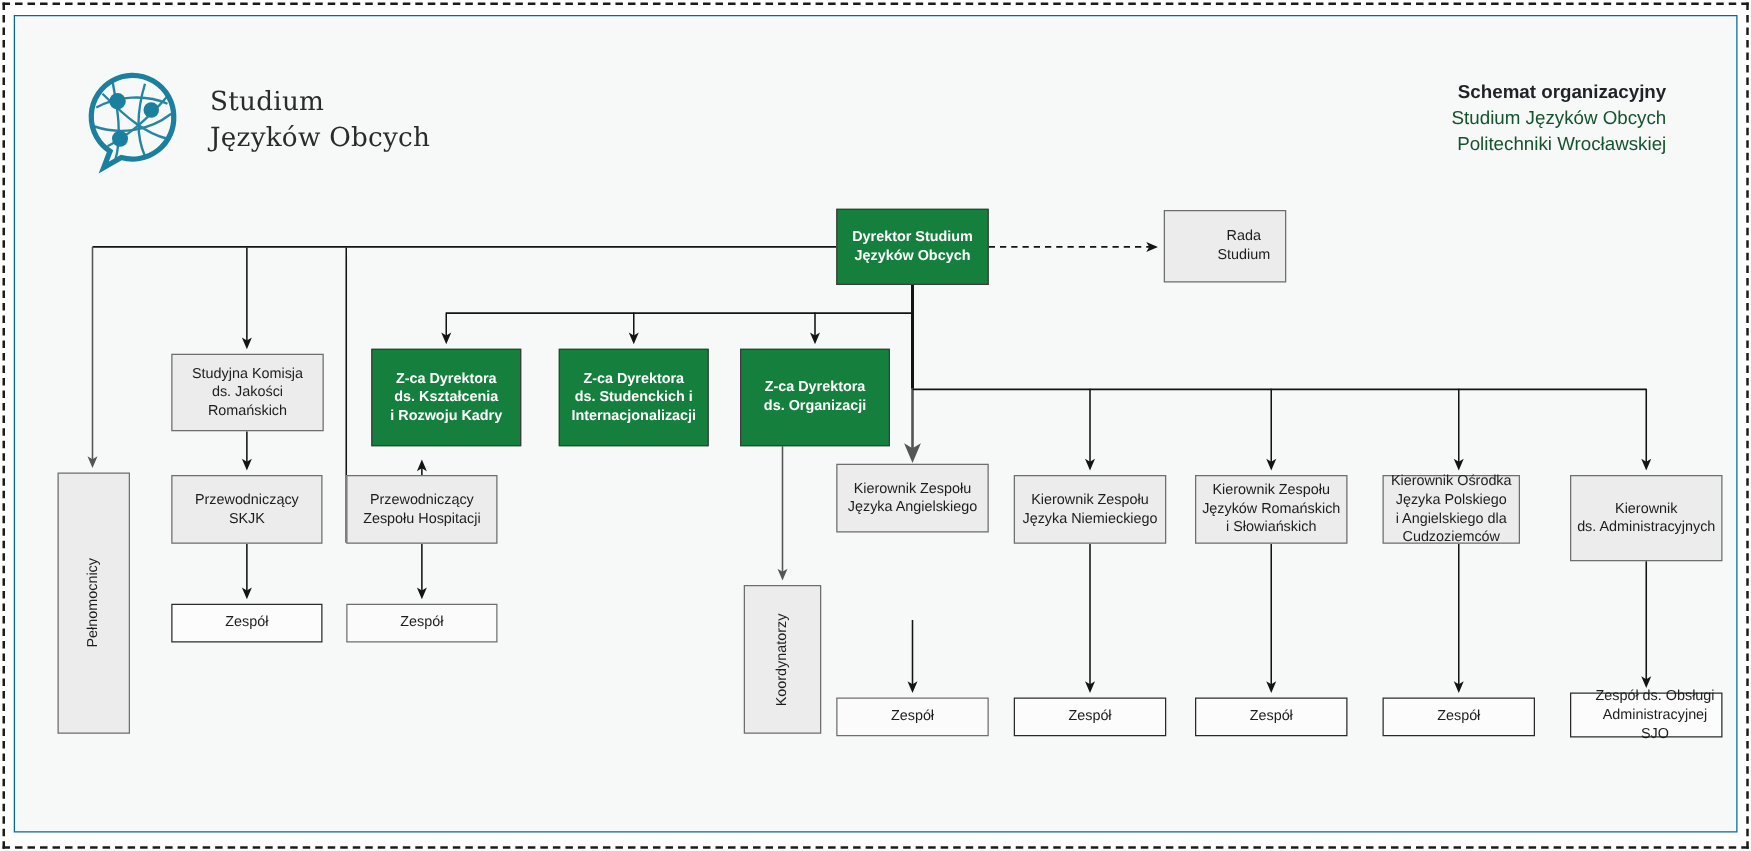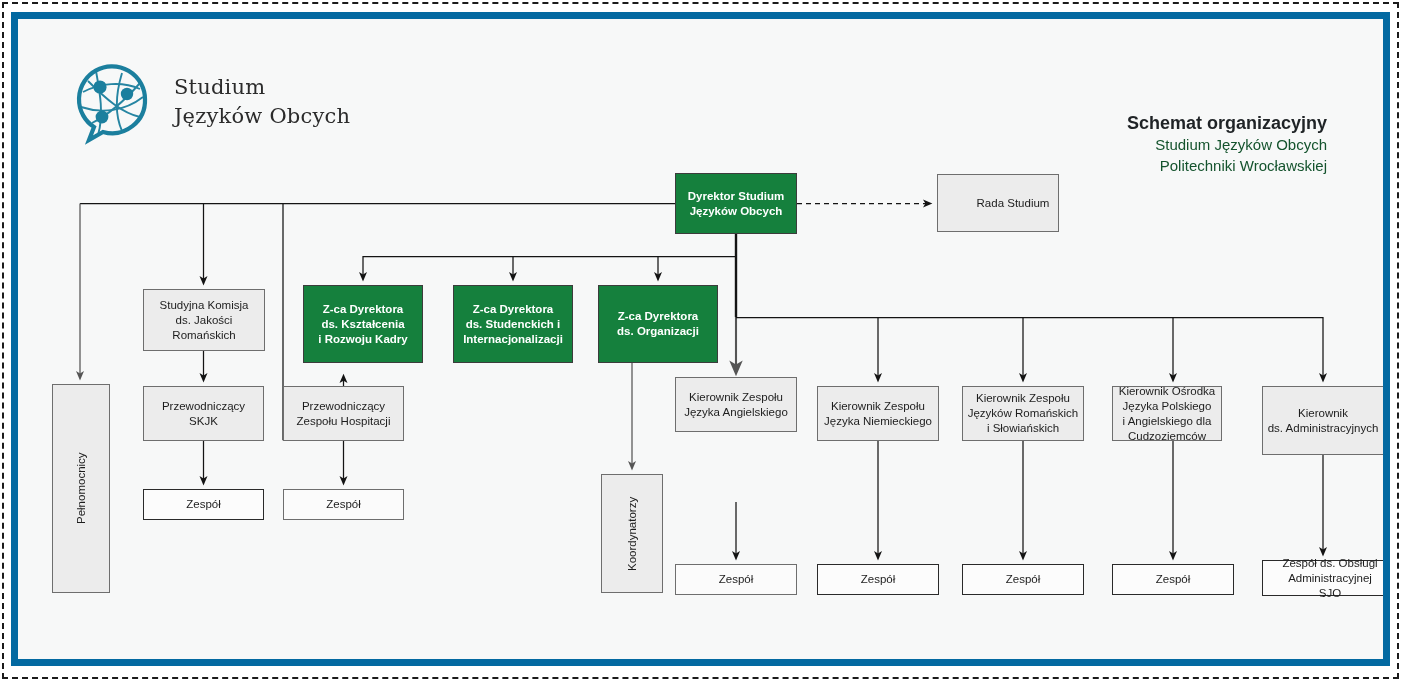--- a/index.html
+++ b/index.html
@@ -23,21 +23,21 @@
     width: 1397px; height: 677px;
     border: 2px dashed #1b1b1b;
     pointer-events: none;
   }
   
   #canvas {
     position: absolute;
     left: 11px; top: 12px;
     width: 1379px; height: 654px;
     background: #f7f8f8;
-    border: 7px solid #0369a1;
+    border: 1px solid #0369a1;
     overflow: hidden;
   }
 
   
   #logo {
     position: absolute;
     left: 52px; top: 40px;
     width: 290px; height: 88px;
   }
   #logo-mark {
@@ -54,22 +54,22 @@
     letter-spacing: .2px;
     white-space: nowrap;
   }
   #title-block {
     position: absolute;
     right: 56px; top: 50px;
     text-align: right;
     color: #33393d;
   }
   #title-block .t1 {
-    font-size: 18px; font-weight: bold;
-    line-height: 21px; color: #1f2326; margin-top: 44px;
+    font-size: 15px; font-weight: bold;
+    line-height: 21px; color: #1f2326;
   }
   #title-block .t2, #title-block .t3 {
     font-size: 15px; line-height: 21px; color: #14532d;
   }
 
   
   #chart { position: absolute; left: 0; top: 0; width: 1379px; height: 654px; }
   #edges { position: absolute; left: 0; top: 0; width: 1379px; height: 654px; }
 
   .node {
@@ -202,21 +202,21 @@
         <path d="M1005,422 L1005,537" marker-end="url(#ah)"></path>
         <path d="M1155,422 L1155,537" marker-end="url(#ah)"></path>
         <path d="M1305,422 L1305,533" marker-end="url(#ah)"></path>
       </g>
     </svg>
 
     <div id="chart">
       <div class="node dark root" style="left:657px;top:154px;width:122px;height:61px;">Dyrektor Studium
 Języków Obcych</div>
 
-      <div class="node light" style="left:919px;top:155px;width:122px;height:58px;padding-left:34px;">Rada Studium</div>
+      <div class="node light" style="left:919px;top:155px;width:98px;height:58px;padding-left:34px;">Rada Studium</div>
 
       <div class="node light" style="left:125px;top:270px;width:122px;height:62px;">Studyjna Komisja
 ds. Jakości
 Romańskich</div>
 
       <div class="node dark" style="left:285px;top:266px;width:120px;height:78px;">Z-ca Dyrektora
 ds. Kształcenia
 i Rozwoju Kadry</div>
 
       <div class="node dark" style="left:435px;top:266px;width:120px;height:78px;">Z-ca Dyrektora

